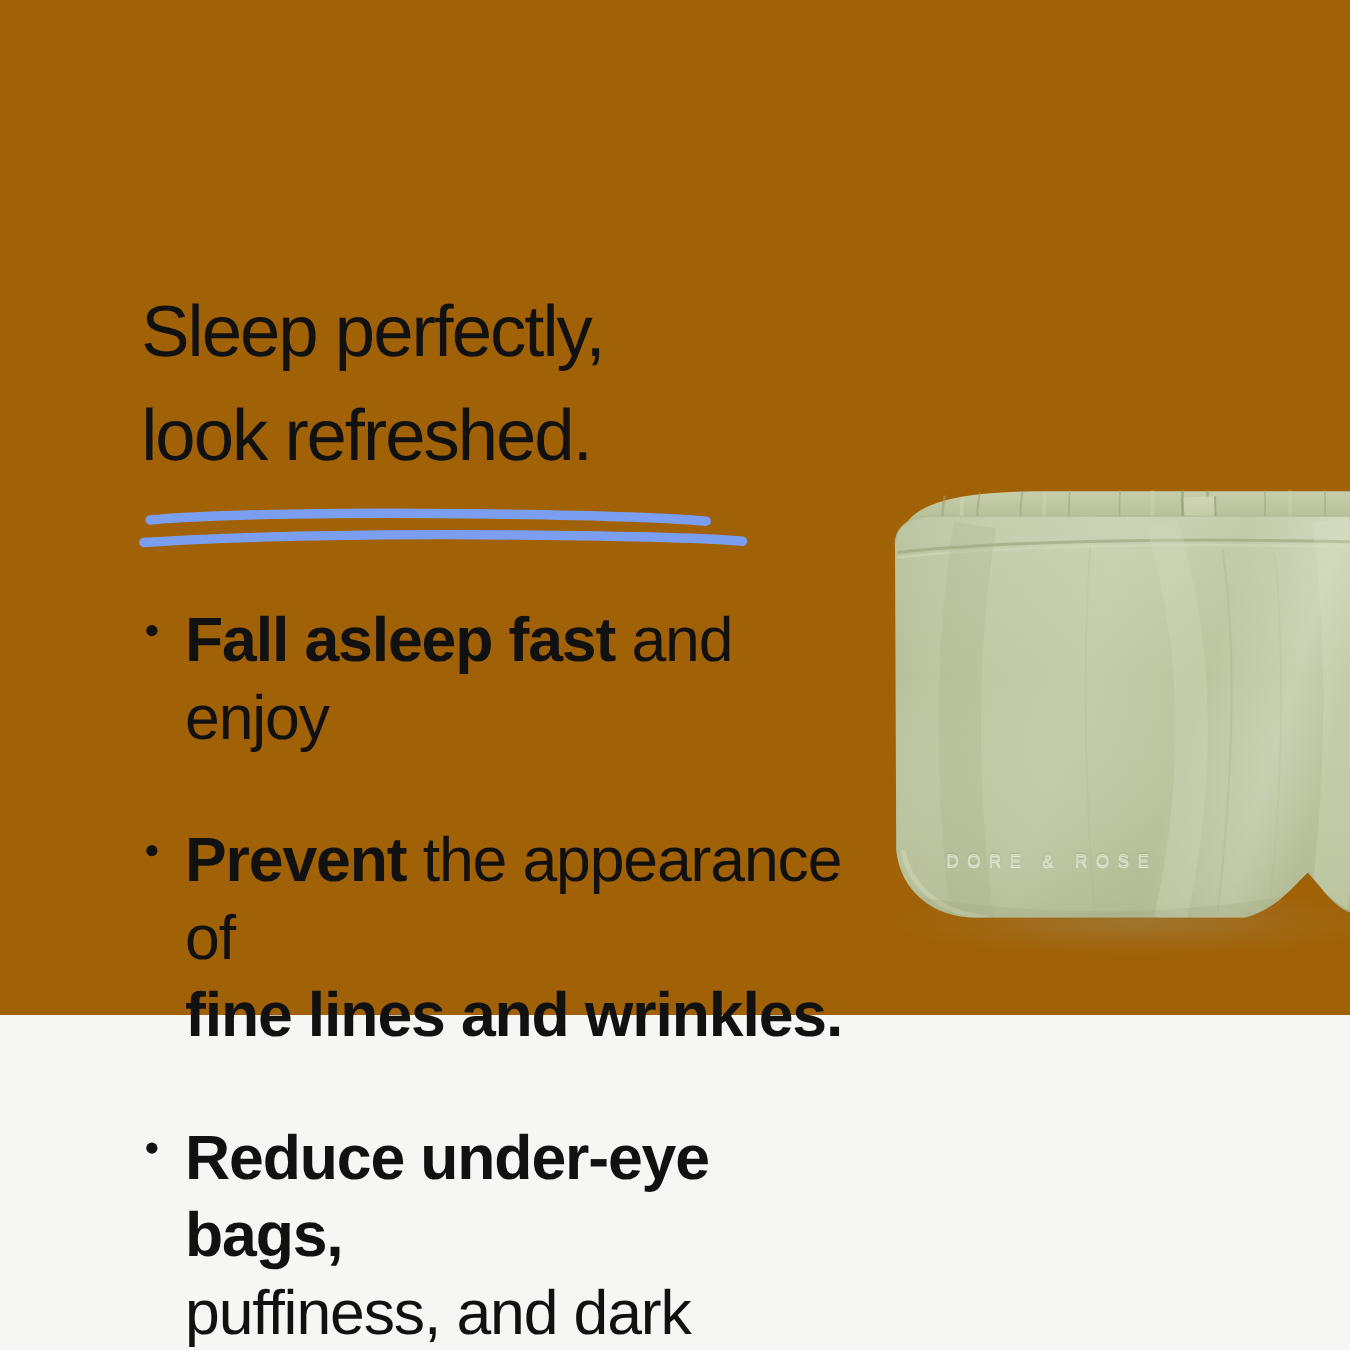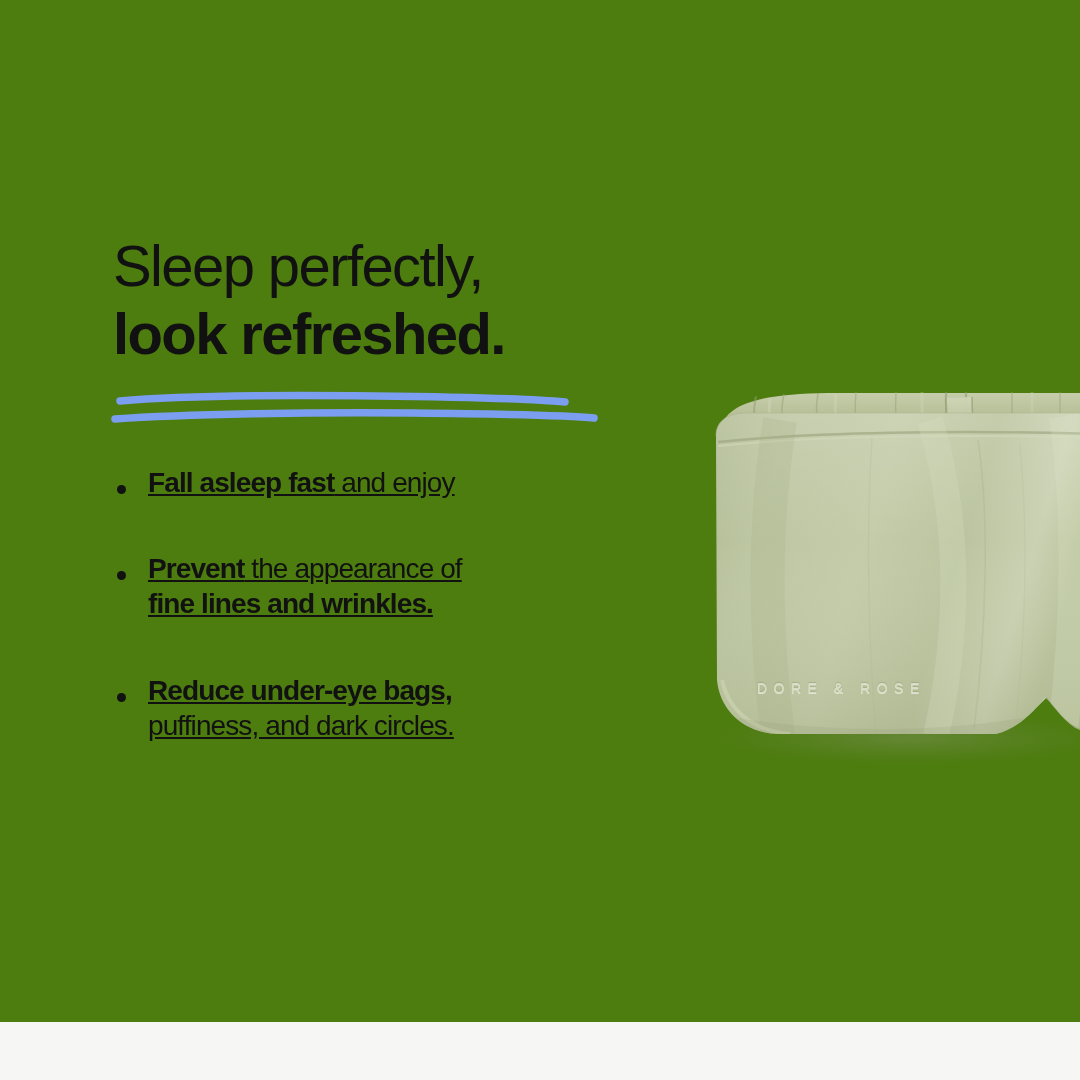--- a/index.html
+++ b/index.html
@@ -5,64 +5,63 @@
   * { margin:0; padding:0; box-sizing:border-box; }
   html, body {
     width:1080px; height:1080px;
     background:#f6f6f5;
     font-family:"Liberation Sans","DejaVu Sans",sans-serif;
     overflow:hidden;
   }
 
   #stage {
     position:relative;
-    width:1080px; height:1022px;
-    background:#4d7c0f;
+    width:1080px; height:812px;
+    background:#a16207;
   }
 
   
   .copy {
     position:absolute;
     left:113px;
     top:232px;
     width:580px;
   }
 
   .headline {
     color:#111111;
     font-size:58px;
     line-height:1.17;
     letter-spacing:-1.6px;
   }
   .headline .hl-1 { display:block; font-weight:400; }
-  .headline .hl-2 { display:block; font-weight:700; }
+  .headline .hl-2 { display:block; font-weight:400;margin-top:15px; }
 
   
   .underline-wrap {
     position:relative;
     margin-top:22px;
     height:48px;
     width:500px;
   }
   .underline-wrap svg { display:block; overflow:visible; }
 
   
   .bullets {
     margin-top:28px;
     list-style:none;
   }
   .bullet {
     position:relative;
     padding-left:35px;
     margin-bottom:52px;
     color:#111111;
-    font-size:28px;
+    font-size:50px;
     line-height:1.24;
     letter-spacing:-0.9px;
-    text-decoration:underline;
   }
   .bullet:last-child { margin-bottom:0; }
   .bullet .dot {
     position:absolute;
     left:4px;
     top:19px;
     width:9px; height:9px;
     border-radius:50%;
     background:#111111;
   }

